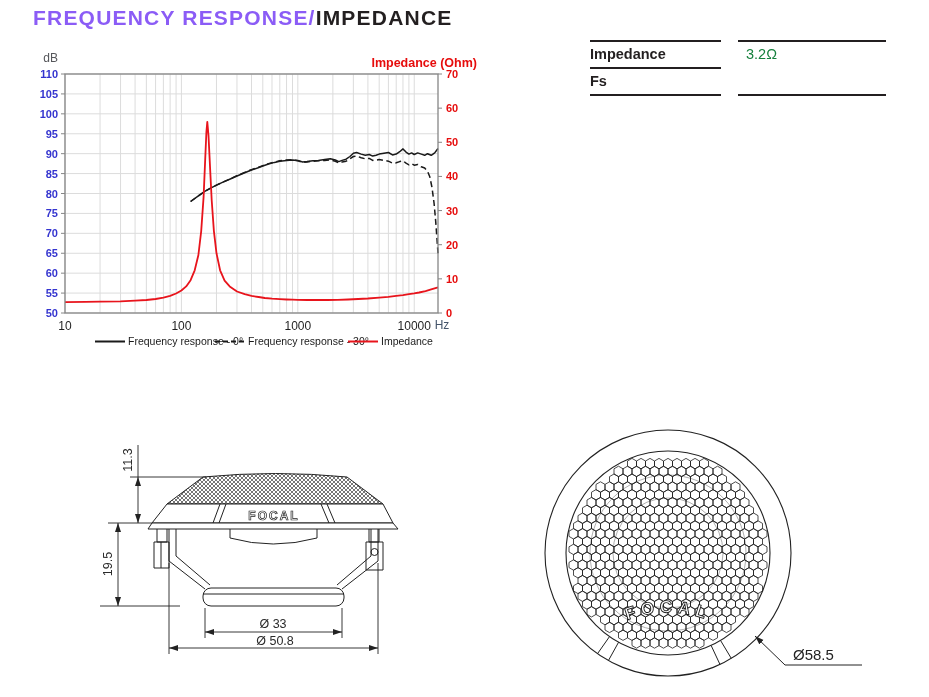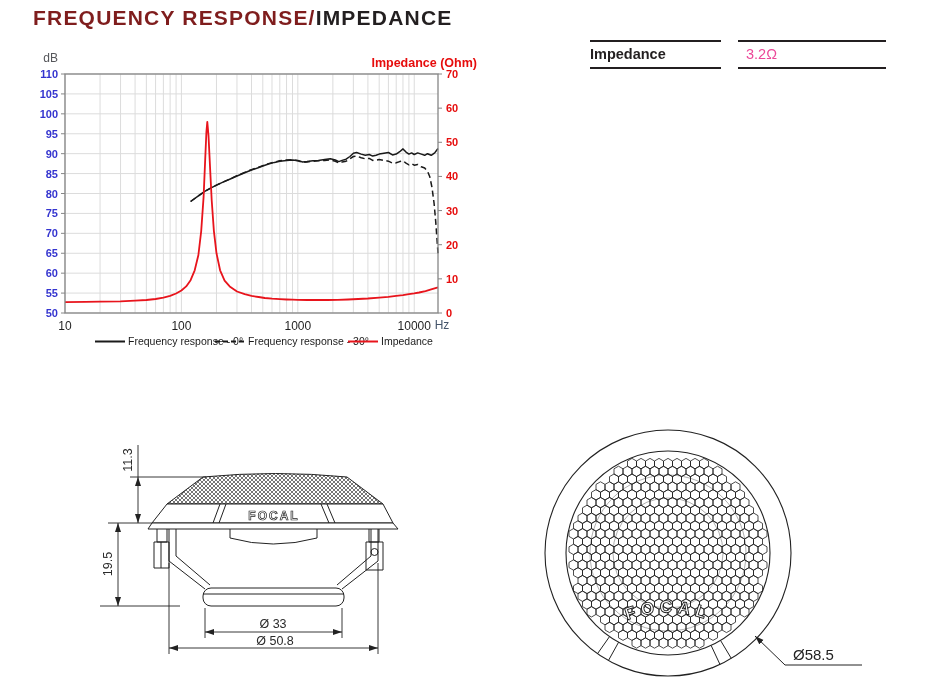--- a/index.html
+++ b/index.html
@@ -1,27 +1,27 @@
 <!DOCTYPE html>
 <html><head>
 <meta charset="utf-8">
 <style>
   html,body{margin:0;padding:0;background:#fff;}
   .page{position:relative;width:929px;height:697px;background:#fff;overflow:hidden;
         font-family:"Liberation Sans",sans-serif;color:#231f20;}
   .h1{position:absolute;font-size:21px;font-weight:800;letter-spacing:1.2px;white-space:nowrap;}
-  .h1 .gray{color:#7f1d1d;}
+  .h1 .gray{color:#8b5cf6;}
   .h1 .dark{color:#231f20;}
   #chart{position:absolute;left:28px;top:45px;width:460px;height:312px;}
   #chart text{font-family:"Liberation Sans",sans-serif;}
   .params{position:absolute;left:590px;top:40px;width:300px;font-size:14.5px;}
   .prow{display:flex;gap:17px;}
   .pcell{border-top:2px solid #231f20;padding:4px 0 5px 0;box-sizing:border-box;}
   .pcell.label{width:131px;font-weight:bold;}
-  .pcell.value{width:148px;padding-left:8px;color:#ec4899;}
+  .pcell.value{width:148px;padding-left:8px;color:#15803d;}
   .prow.close .pcell{height:0;padding:0;}
   svg .dim{font-size:12.5px;fill:#2a2a2a;font-family:"Liberation Sans",sans-serif;}
   svg .dim-lg{font-size:15px;fill:#222;font-family:"Liberation Sans",sans-serif;}
   svg .logo-small{font-size:12px;font-weight:700;letter-spacing:2px;fill:#ffffff;
       stroke:#1a1a1a;stroke-width:0.7;font-family:"Liberation Sans",sans-serif;}
   svg .logo-front{font-size:17px;font-weight:700;letter-spacing:5px;fill:#ffffff;
       stroke:#1a1a1a;stroke-width:0.9;font-family:"Liberation Sans",sans-serif;}
 </style>
 </head>
 <body>
@@ -134,20 +134,21 @@
       <line x1="320" y1="296.5" x2="350" y2="296.5" stroke="#e8141c" stroke-width="2" stroke-dasharray="none"></line>
       <text x="353" y="300" fill="#1a1a1a" font-size="10.5">Impedance</text>
     </svg>
 
   <div class="params">
     <div class="prow">
       <div class="pcell label">Impedance</div>
       <div class="pcell value">3.2Ω</div>
     </div>
     <div class="prow">
+      <div class="pcell label">Fs</div>
     </div>
     <div class="prow close">
       <div class="pcell label"></div>
       <div class="pcell value"></div>
     </div>
   </div>
 
   <svg viewBox="0 0 340 265" style="position:absolute;left:80px;top:428px;width:340px;height:265px">
     <defs>
       <pattern id="hatch" width="4" height="4" patternUnits="userSpaceOnUse">

